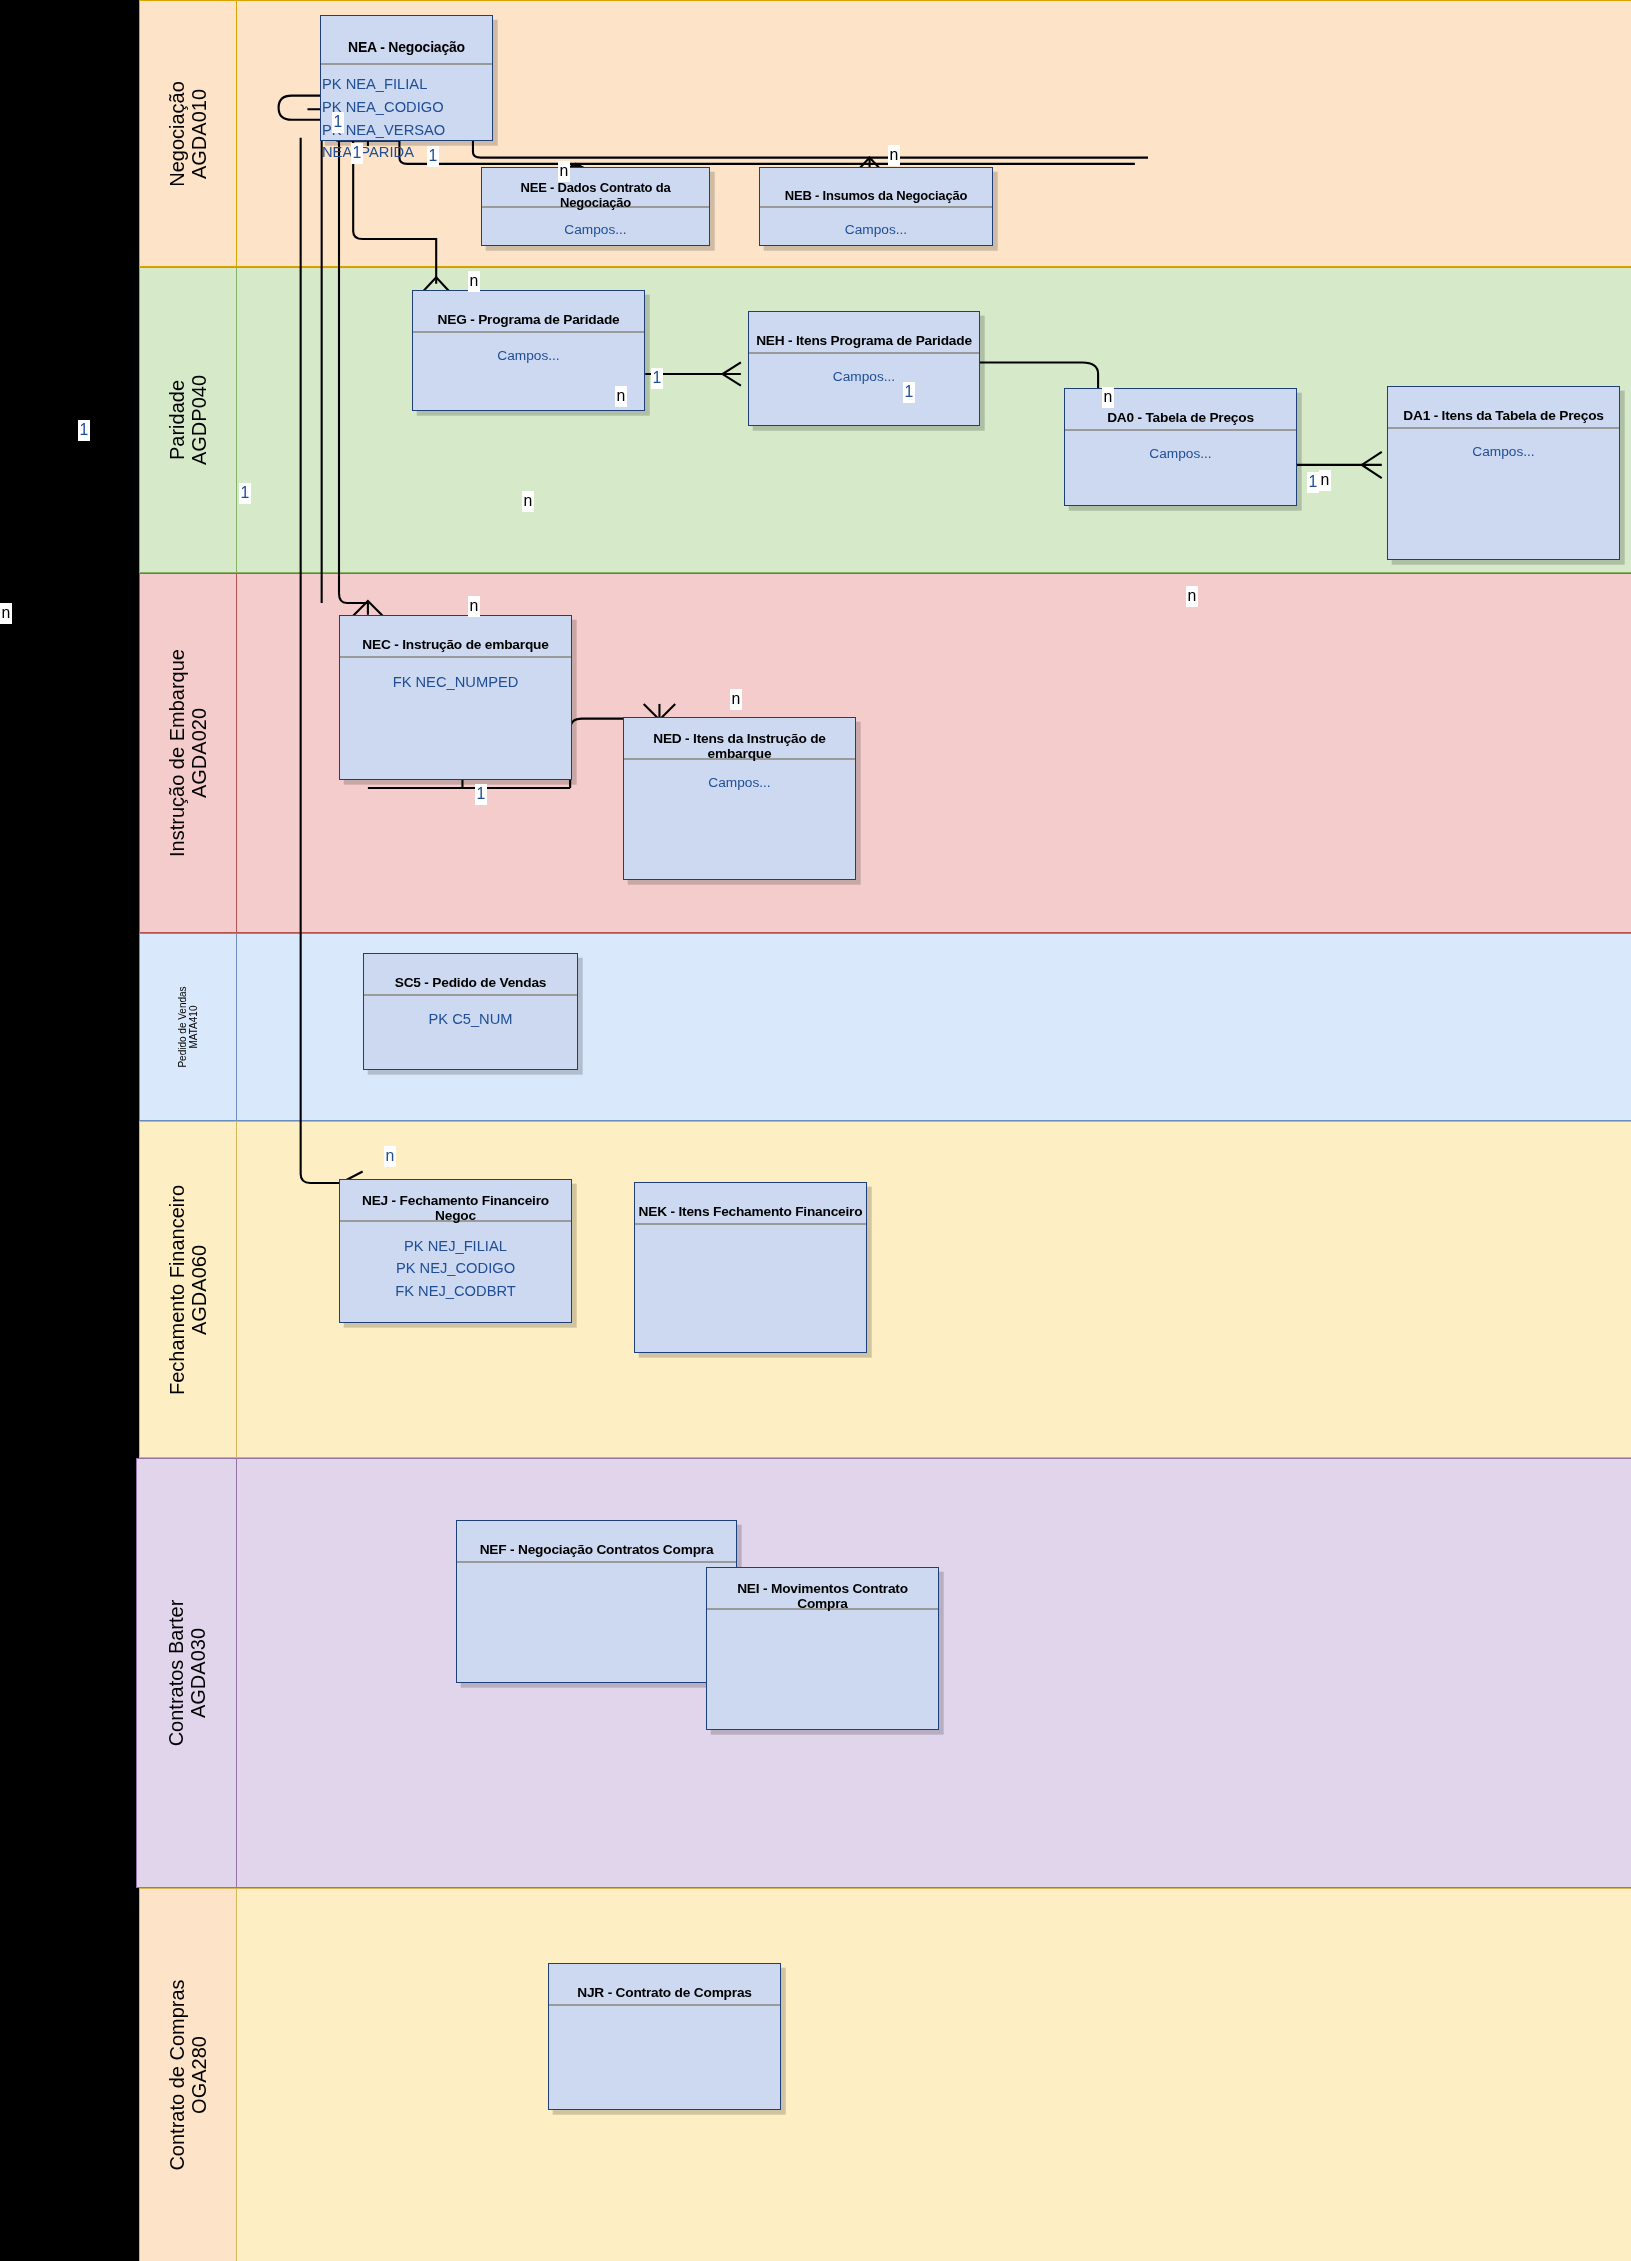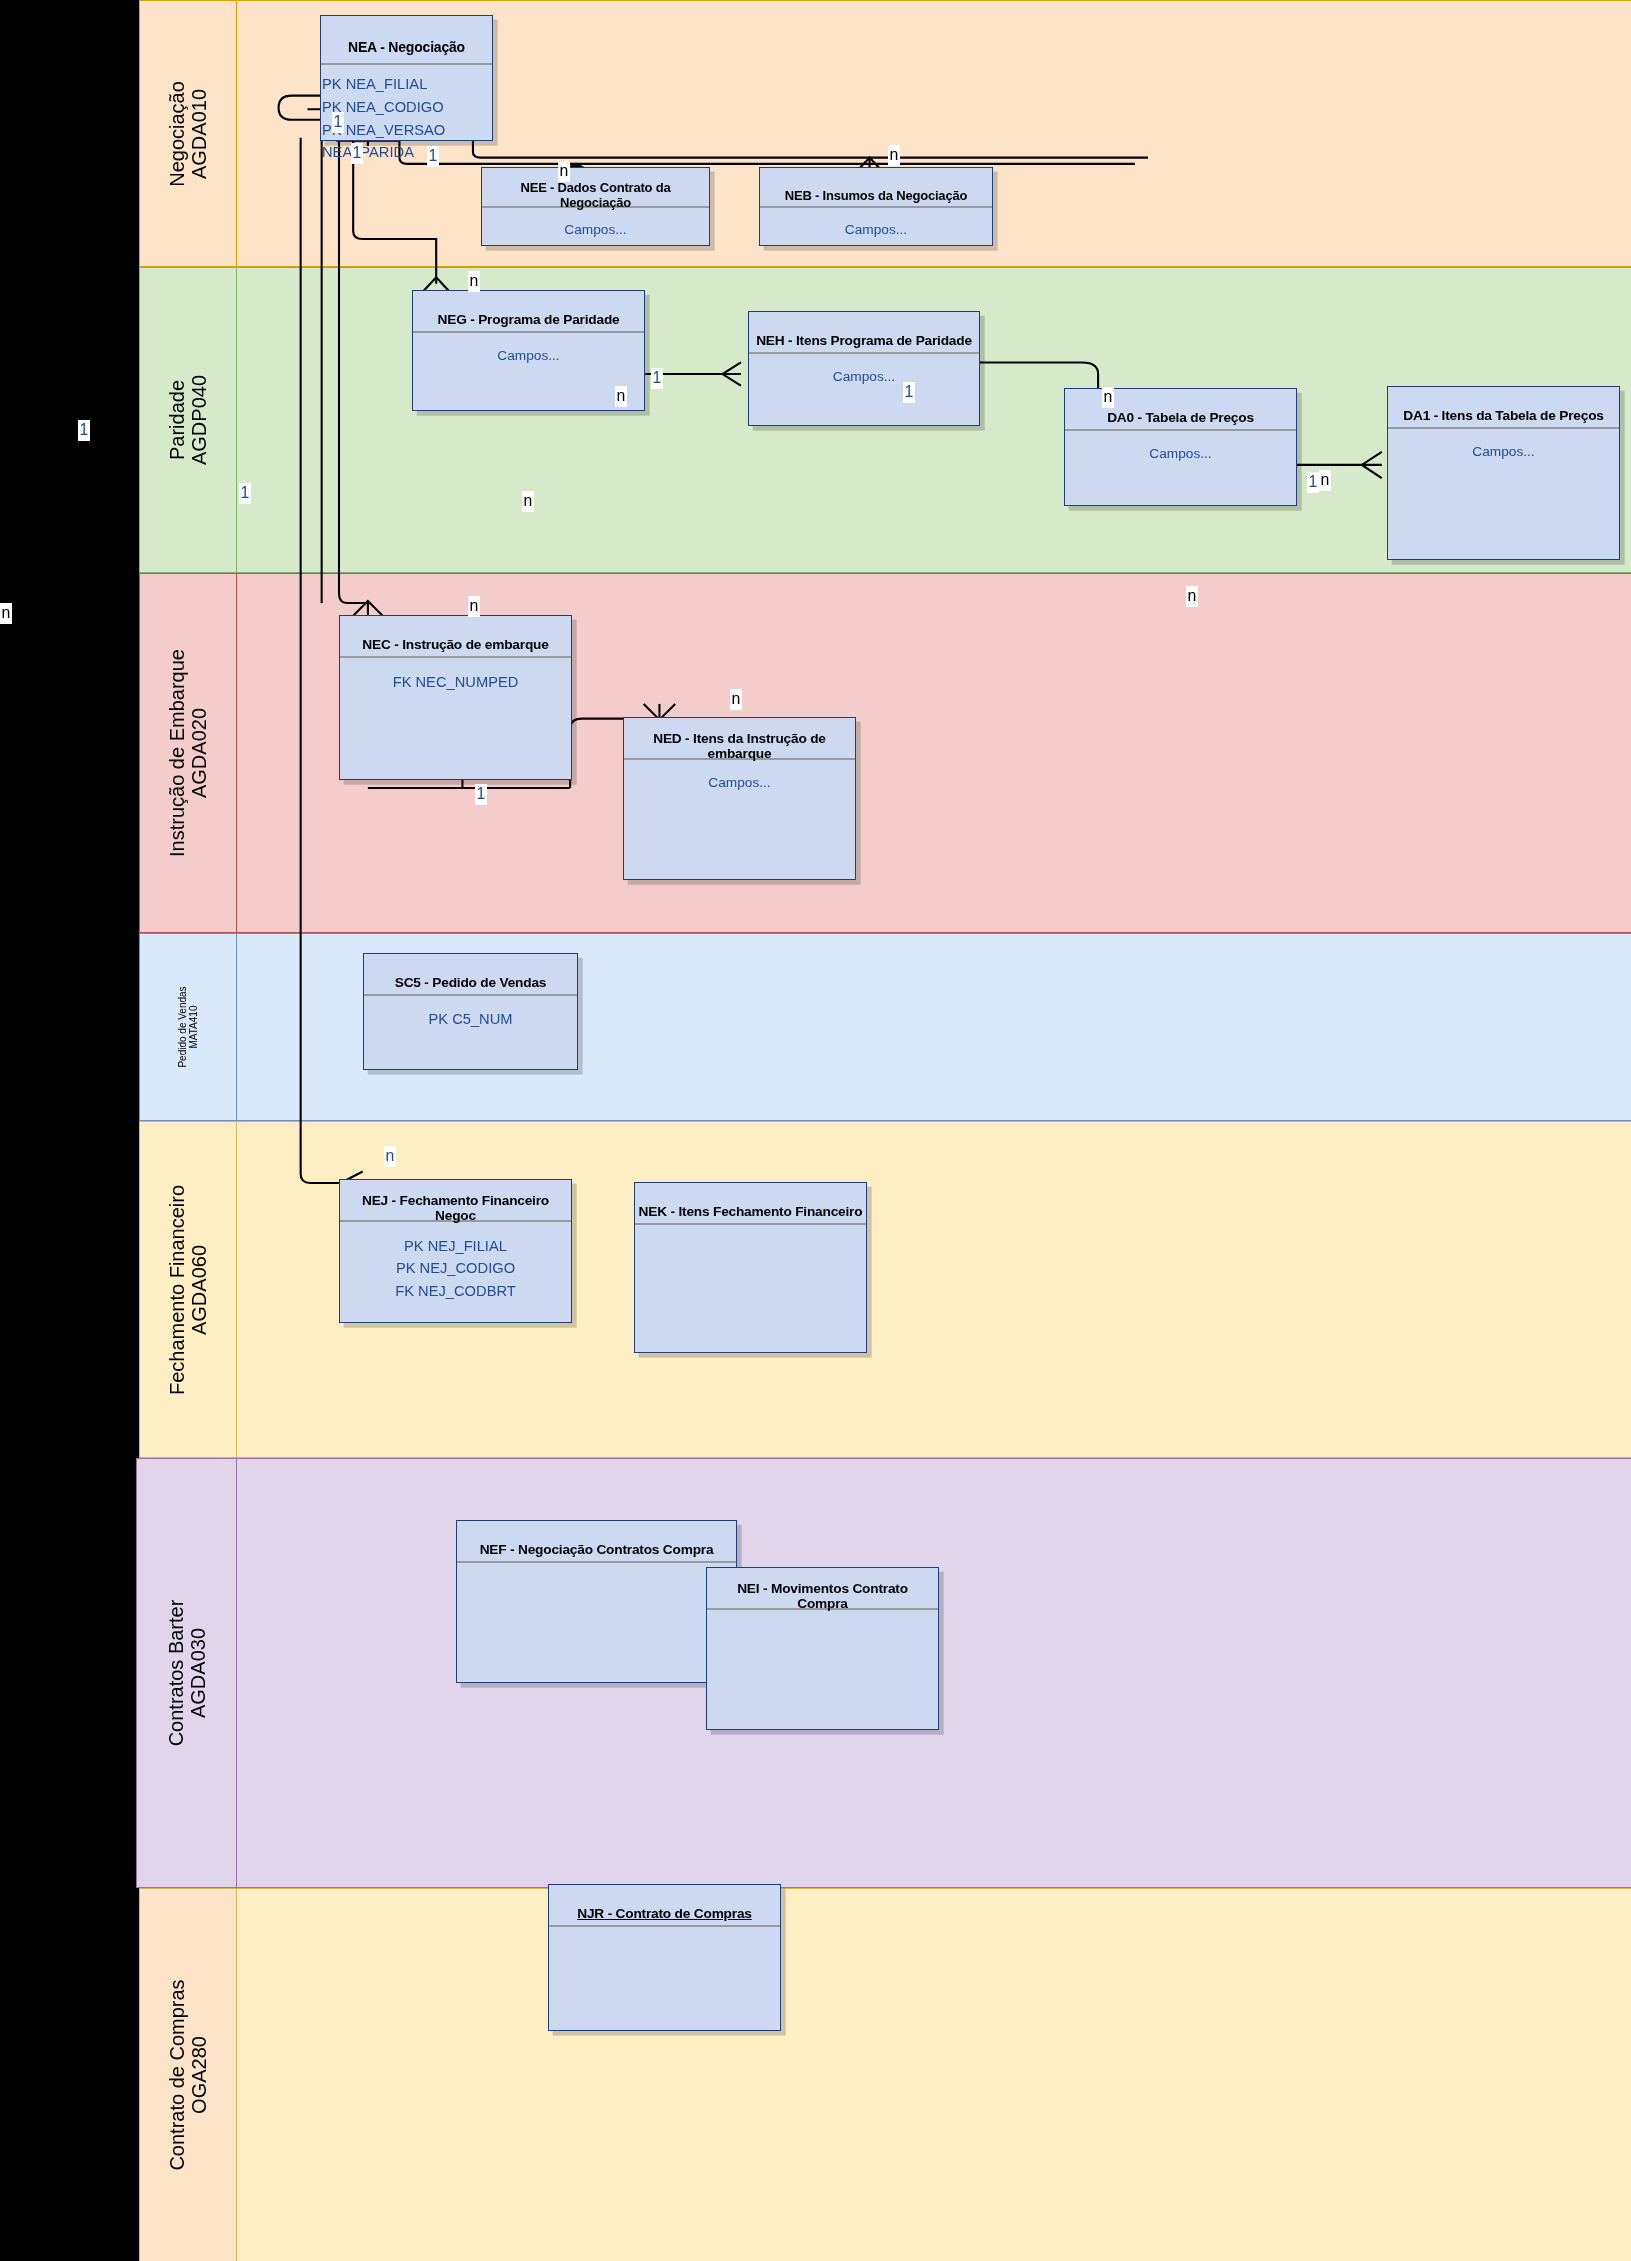--- a/index.html
+++ b/index.html
@@ -273,21 +273,21 @@
   <div class="ent" style="left:456px;top:1520px;width:281px;height:163px;">
     <div class="ent-title" style="height:26px;font-size:13.7px;">NEF - Negociação Contratos Compra</div>
     <div class="ent-fields" style="font-size:13.7px;"></div>
   </div>
 
   <div class="ent" style="left:706px;top:1567px;width:233px;height:163px;">
     <div class="ent-title" style="height:26px;font-size:13.7px;">NEI - Movimentos Contrato Compra</div>
     <div class="ent-fields" style="font-size:13.7px;"></div>
   </div>
 
-  <div class="ent" style="left:548px;top:1884px;width:233px;height:147px;text-decoration:underline;">
+  <div class="ent" style="left:548px;top:1963px;width:233px;height:147px;">
     <div class="ent-title" style="height:26px;font-size:13.7px;">NJR - Contrato de Compras</div>
     <div class="ent-fields" style="font-size:13.7px;"></div>
   </div>
 
   <div class="card" style="left:332px;top:112px;">1</div>
   <div class="card" style="left:351px;top:143px;">1</div>
   <div class="card" style="left:427px;top:146px;">1</div>
   <div class="card blk" style="left:558px;top:161px;">n</div>
   <div class="card blk" style="left:888px;top:145px;">n</div>
   <div class="card blk" style="left:468px;top:271px;">n</div>

